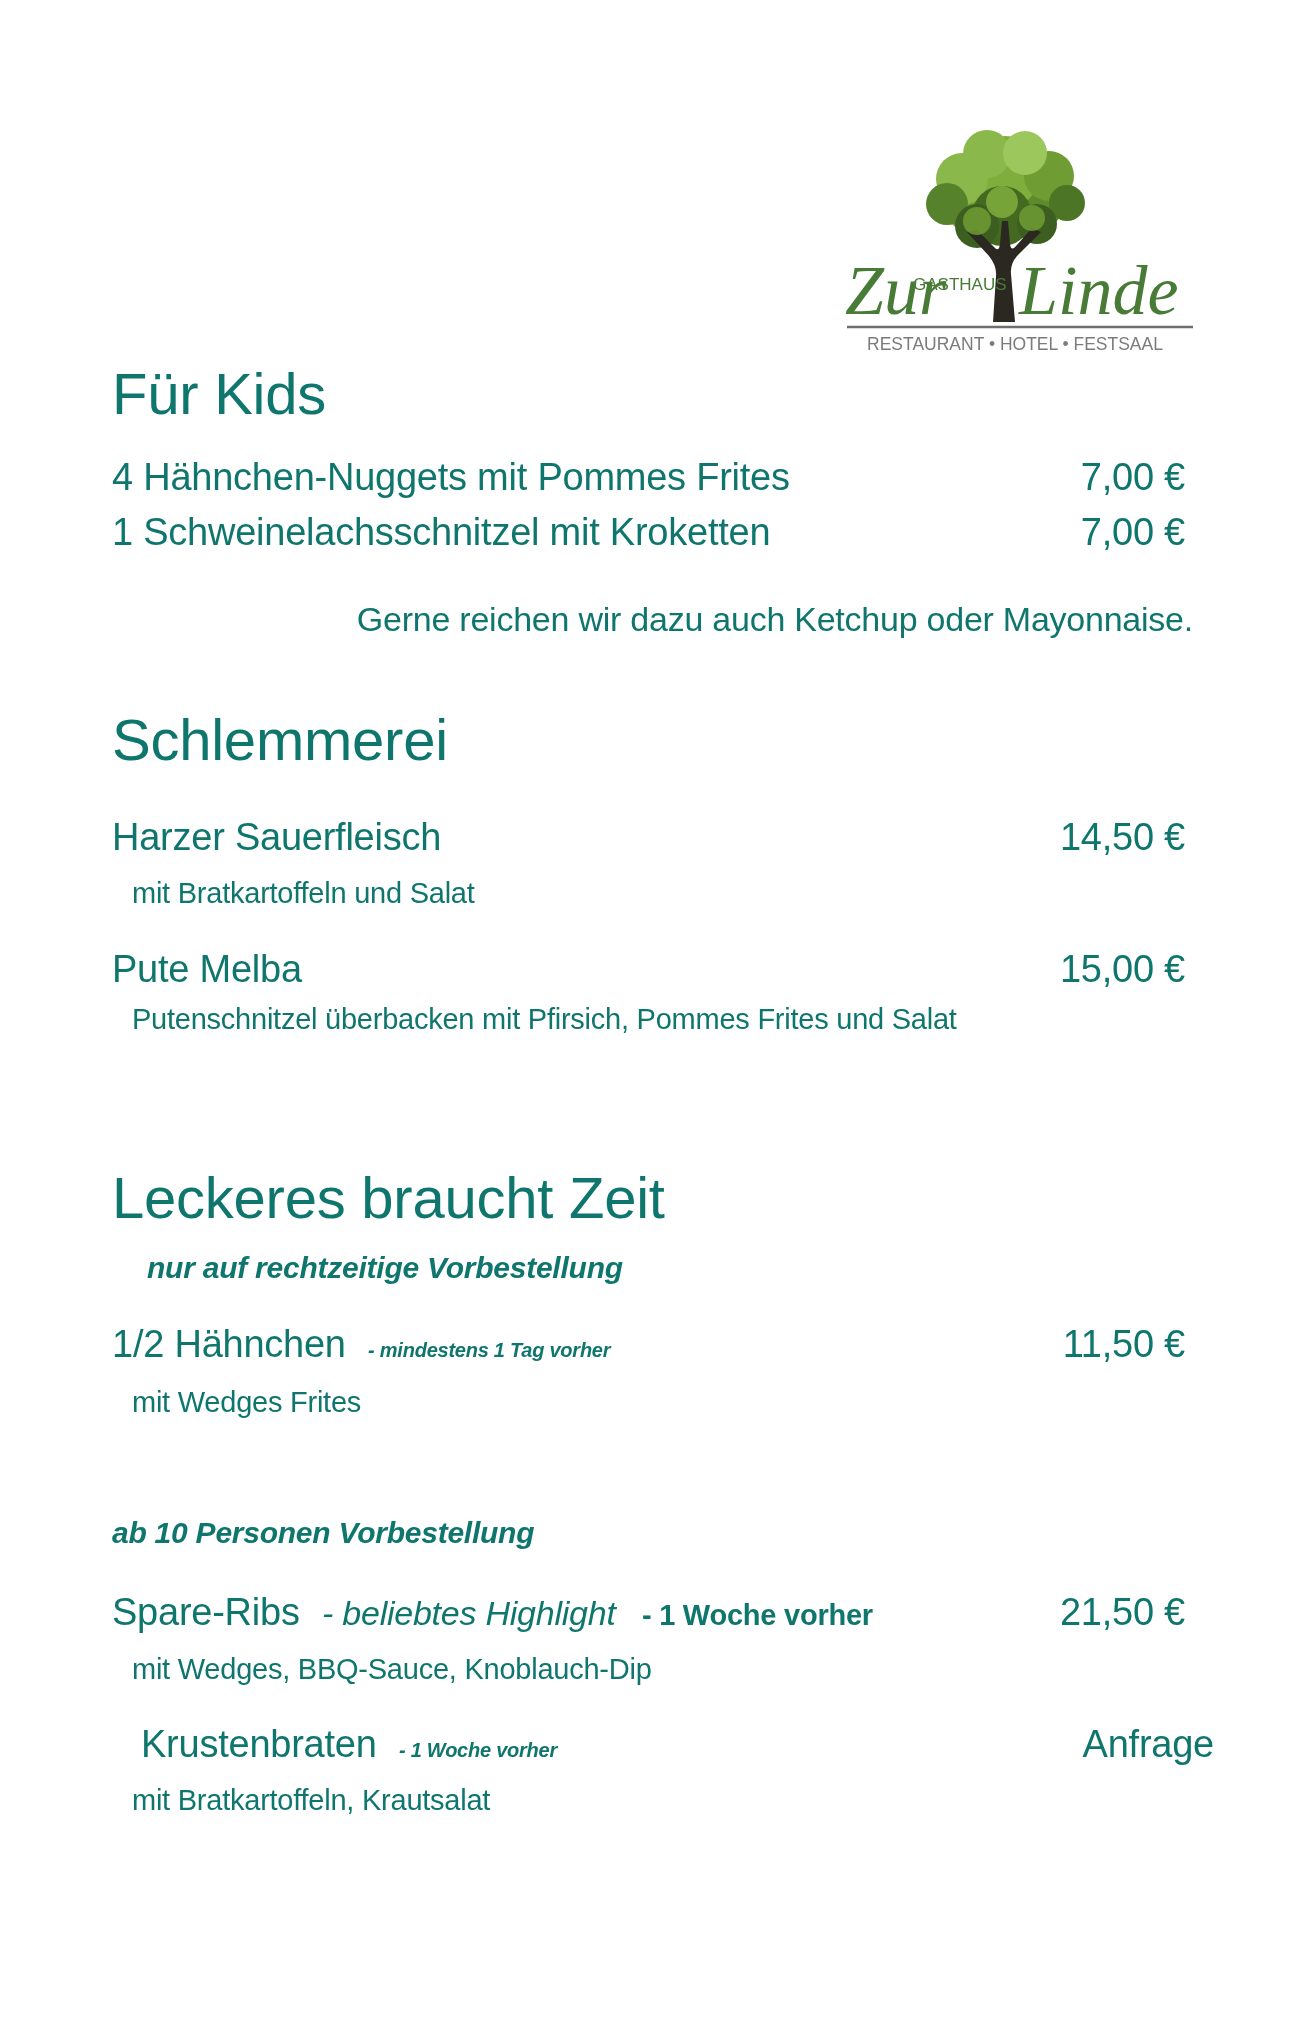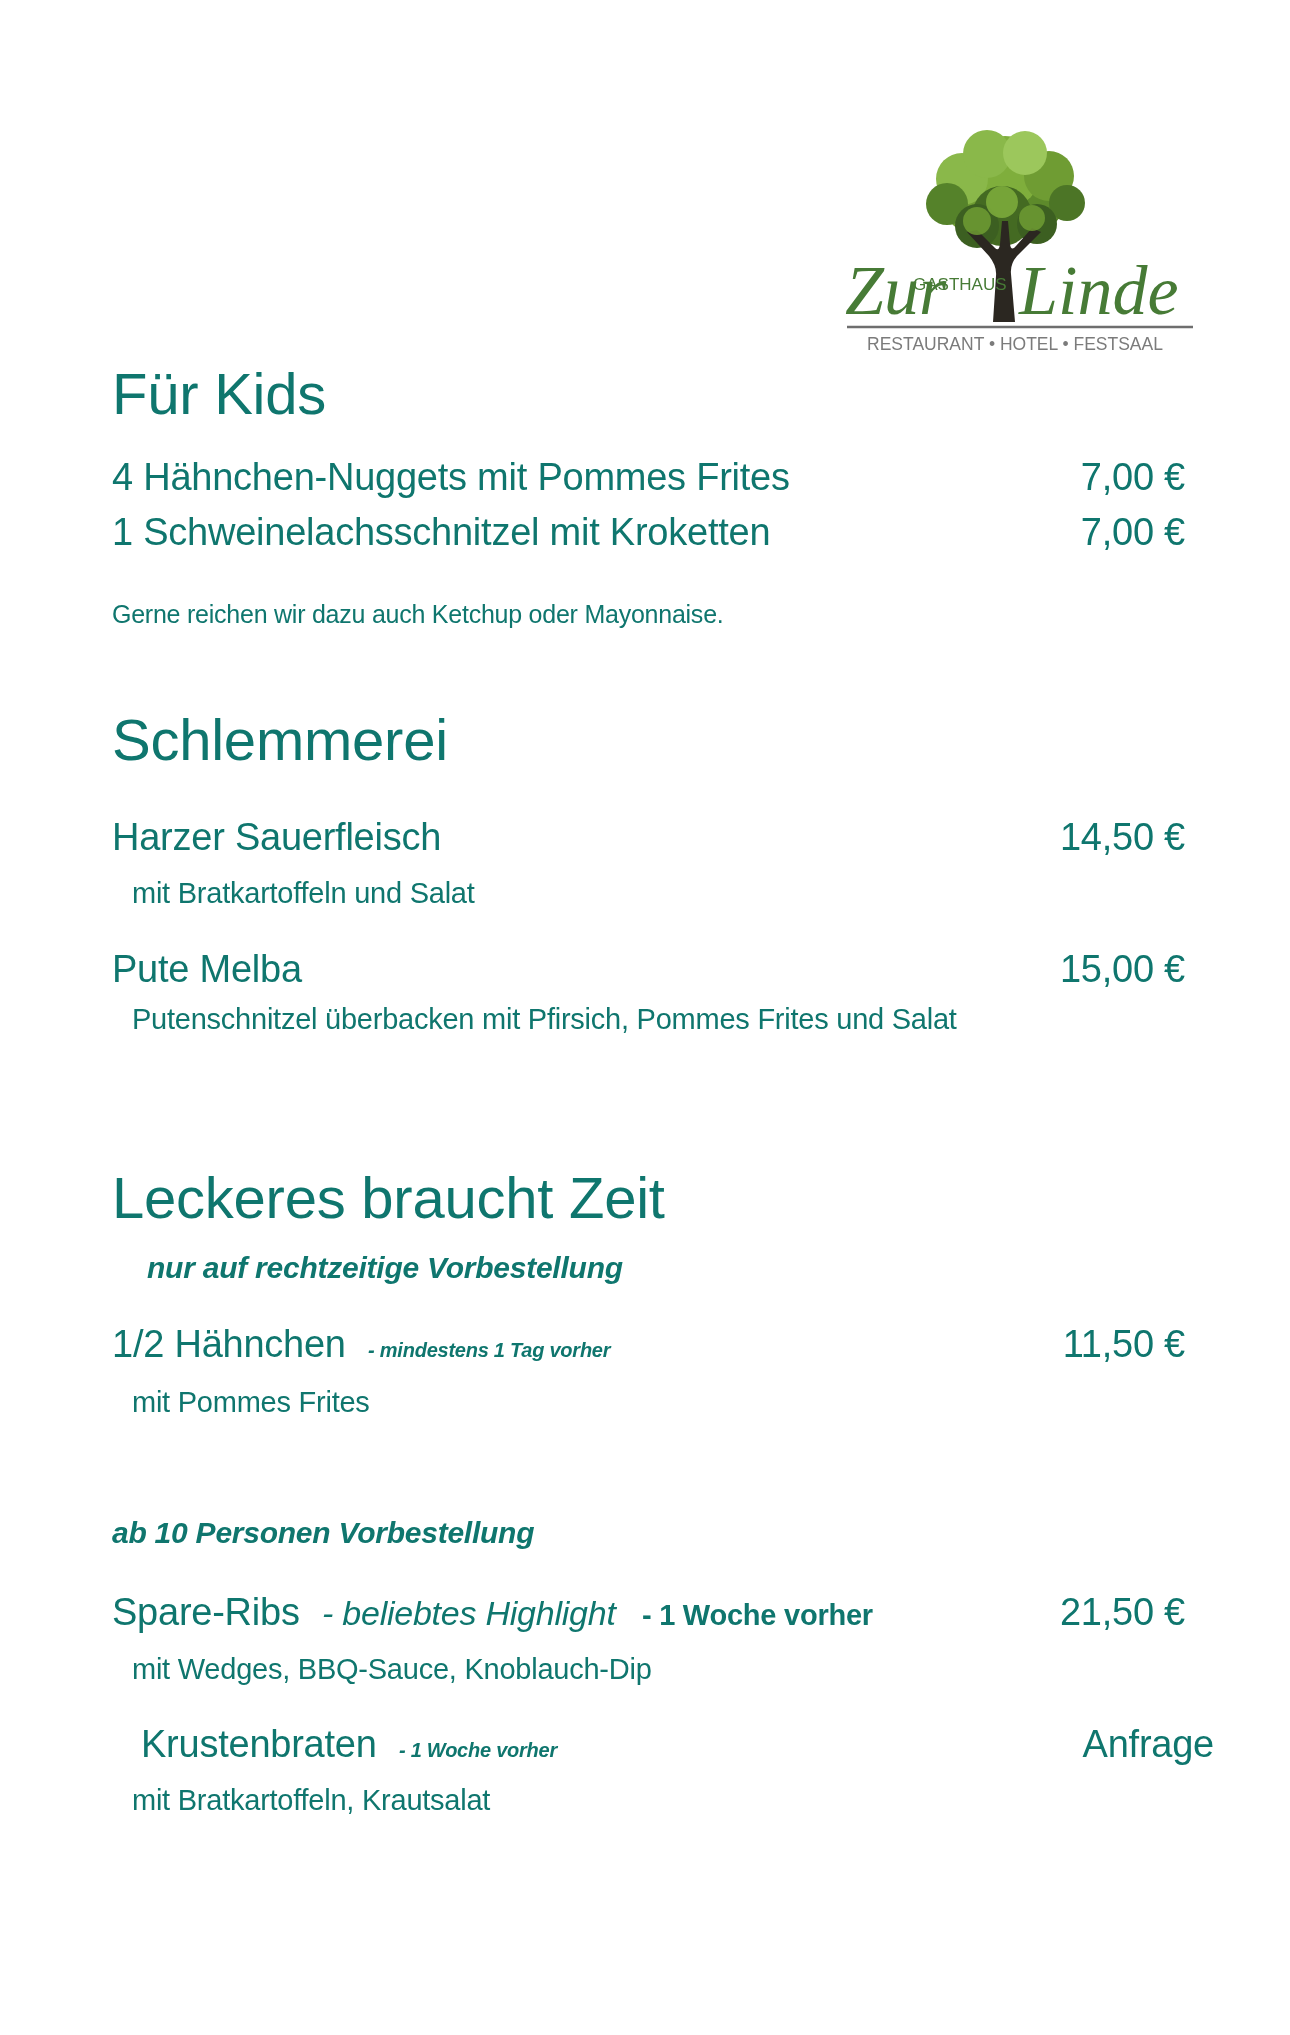--- a/index.html
+++ b/index.html
@@ -42,24 +42,24 @@
   .price { font-size: 38px; line-height: 1.2; }
   .desc {
     position: absolute;
     left: 132px;
     font-size: 29px;
     line-height: 1.2;
     white-space: nowrap;
   }
   .note-center {
     position: absolute;
-    left: 112px;
+    left: 120px;
     width: 1073px;
-    text-align: left;
-    font-size: 25px;
+    text-align: right;
+    font-size: 34px;
     white-space: nowrap;
   }
   .boldital { font-weight: 700; font-style: italic; }
   .subnote { position: absolute; font-size: 30px; white-space: nowrap; }
   .footer {
     position: absolute;
     left: 110px;
     top: 1952px;
     width: 1128px;
     display: flex;
@@ -134,21 +134,21 @@
   <div class="abs h1" style="left:112px; top:1168px;">Leckeres braucht Zeit</div>
   <div class="subnote boldital" style="left:147px; top:1251px;">nur auf rechtzeitige Vorbestellung</div>
 
   <div class="row" style="top:1322px;">
     <span class="item-name">
       <span>1/2 Hähnchen</span>
       <span class="ann-boldital">- mindestens 1 Tag vorher</span>
     </span>
     <span class="price">11,50 €</span>
   </div>
-  <div class="desc" style="top:1385px;">mit Pommes Frites</div>
+  <div class="desc" style="top:1385px;">mit Wedges Frites</div>
 
   <div class="subnote boldital" style="left:112px; top:1516px;">ab 10 Personen Vorbestellung</div>
 
   <div class="row" style="top:1590px;">
     <span class="item-name">
       <span>Spare-Ribs</span>
       <span class="ann-ital">- beliebtes Highlight</span>
       <span class="ann-bold">-  1 Woche vorher</span>
     </span>
     <span class="price">21,50 €</span>

